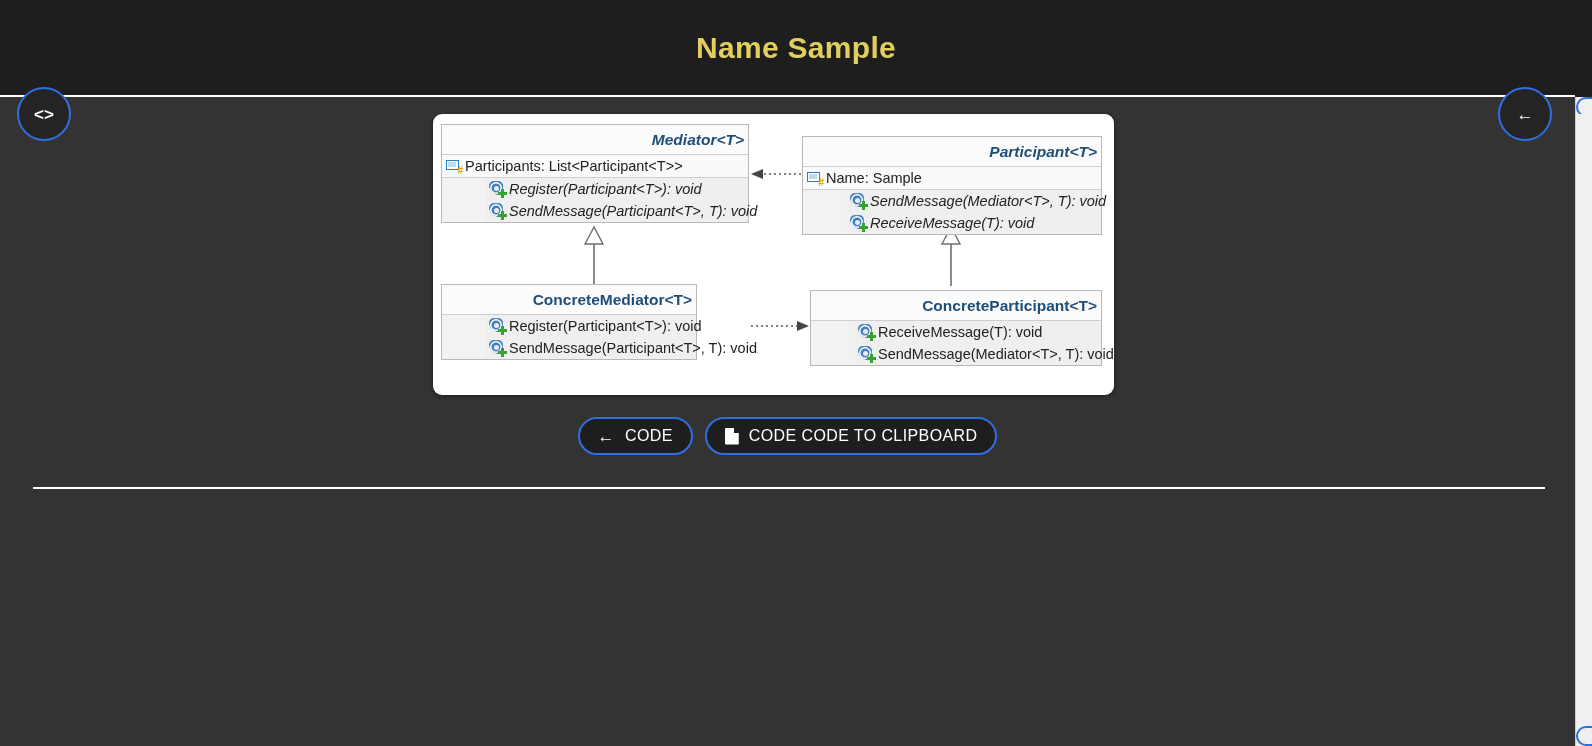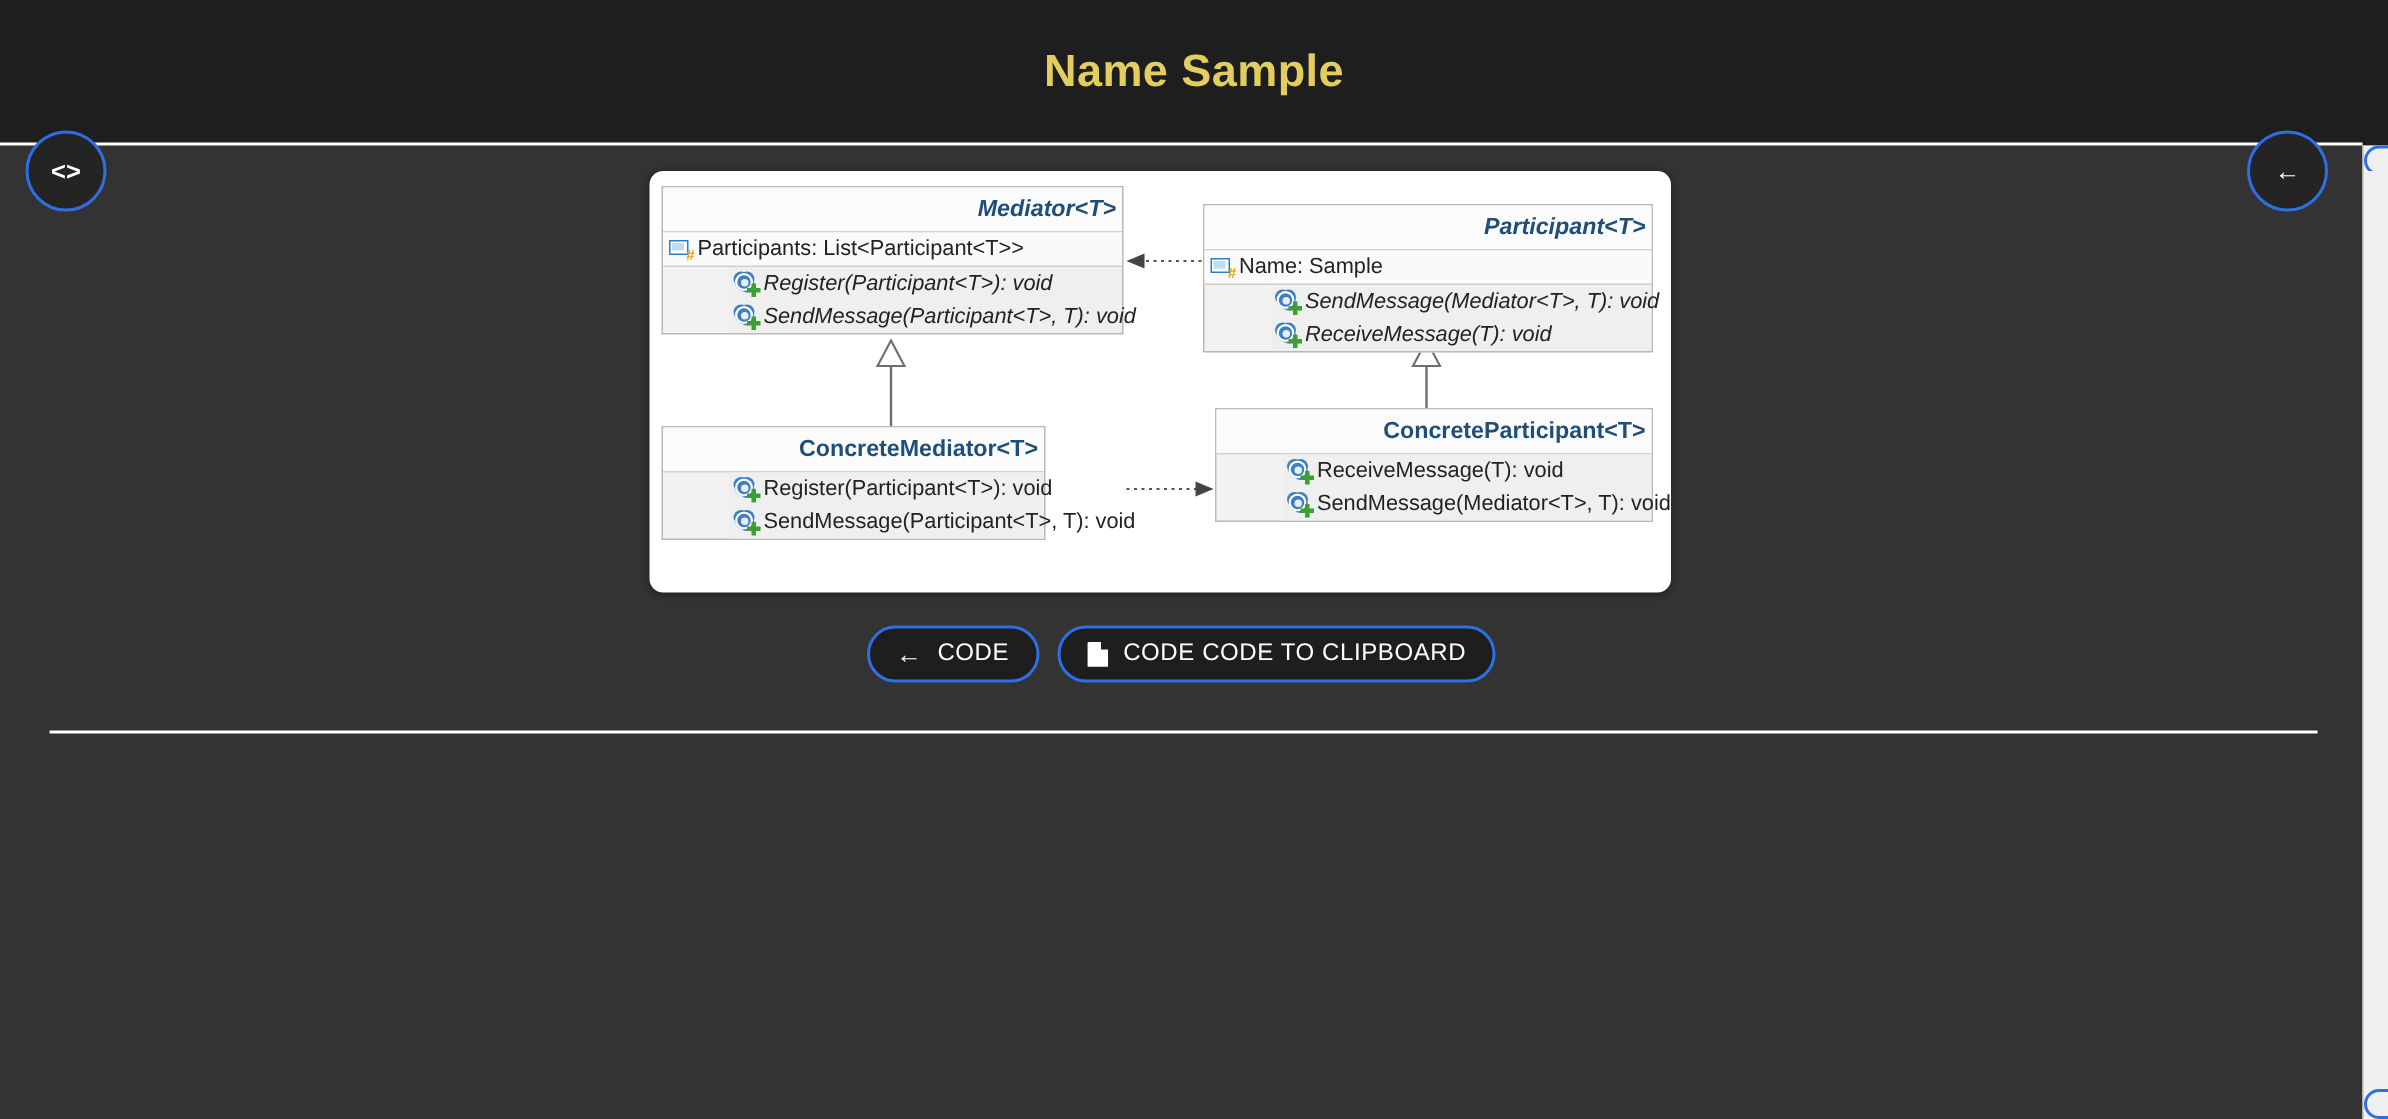--- a/index.html
+++ b/index.html
@@ -287,21 +287,21 @@
             <div class="row">
               <span class="ic method">
                   <span class="gear"></span>
                   <span class="plus"></span>
                 </span>
               <span>SendMessage(Participant&lt;T&gt;, T): void</span>
             </div>
           </div>
         </div>
 
-        <div class="umlbox" style="left:377px; top:158px; width:292px;">
+        <div class="umlbox" style="left:377px; top:176px; width:292px;">
           <div class="title">ConcreteParticipant&lt;T&gt;</div>
           <div class="methods">
             <div class="row">
               <span class="ic method">
                   <span class="gear"></span>
                   <span class="plus"></span>
                 </span>
               <span>ReceiveMessage(T): void</span>
             </div>
             <div class="row">

